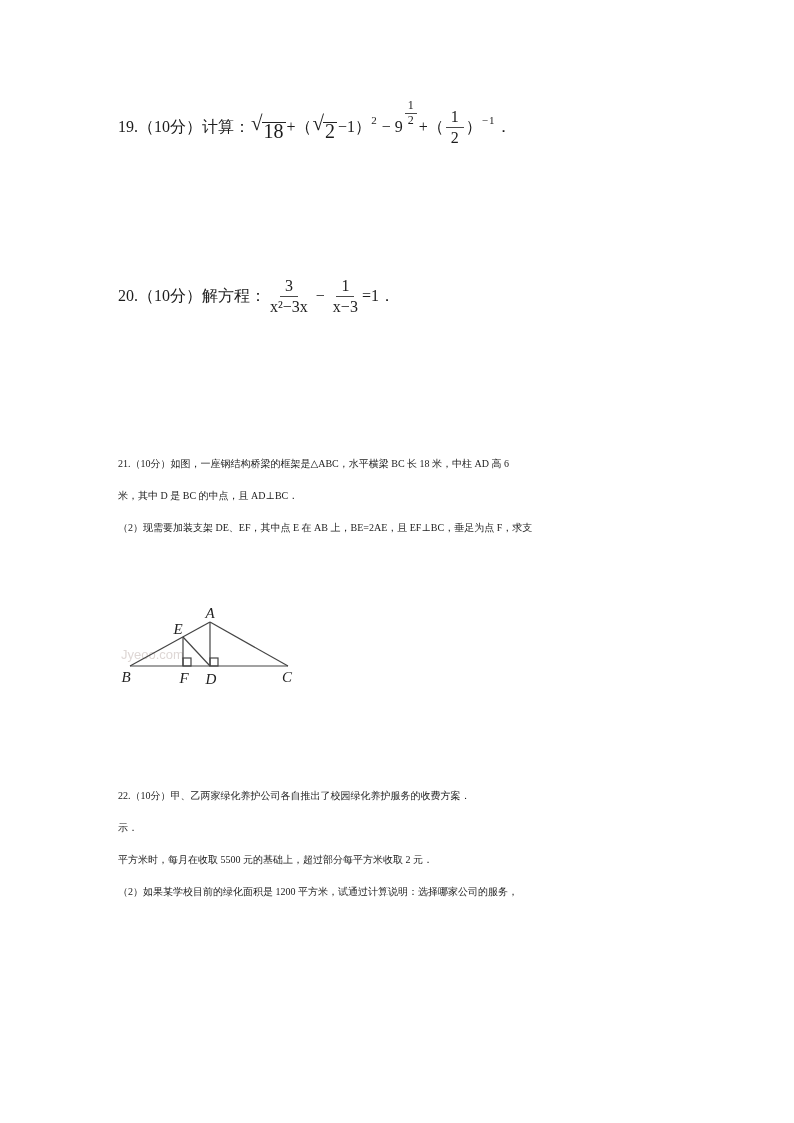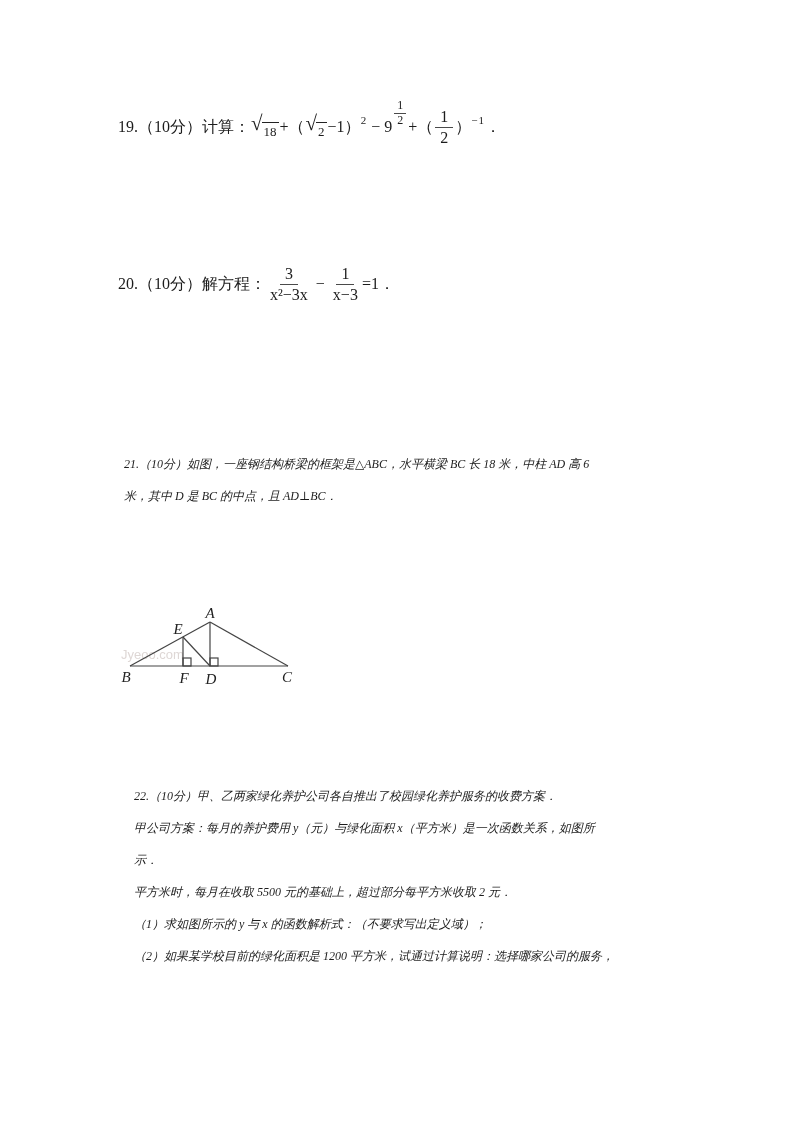--- a/index.html
+++ b/index.html
@@ -21,23 +21,23 @@
   .txt{white-space:pre;}
   .sup{font-size:11px;display:inline-block;transform:translateY(-7px);letter-spacing:1px;}
   .frac{display:inline-flex;flex-direction:column;align-items:center;
         text-align:center;line-height:1.2;margin:0 2px;font-size:16px;}
   .frac .num{padding:0 5px;border-bottom:1px solid #4a4a4a;}
   .frac .den{padding:0 2px;}
   .supfrac{font-size:12px;line-height:1.15;align-self:flex-start;margin-top:3px;}
   .supfrac .num{padding:0 3px;border-bottom:1px solid #4a4a4a;}
   .sqrt{display:inline-flex;align-items:flex-start;margin:0 1px;}
   .rsign{font-size:21px;line-height:18px;margin-right:-1px;}
-  .radicand{border-top:1.2px solid #222;padding:0 2px;line-height:17px;margin-top:8px;font-size:13px;}
+  .radicand{border-top:1.2px solid #222;padding:0 2px;line-height:17px;margin-top:8px;font-size:20px;}
   
-  .qblock{position:absolute;left:124px;width:566px;font-size:12px;font-style:italic;}
+  .qblock{position:absolute;left:118px;width:566px;font-size:10px;}
   .line{height:32px;line-height:32px;white-space:pre;overflow:visible;}
   
   .figure{position:absolute;left:110px;top:604px;width:200px;height:90px;}
   .figure svg{display:block;}
   .vlabel{font-family:"Liberation Serif","DejaVu Serif",serif;font-style:italic;
           font-size:15px;fill:#222;}
   .wm{font-family:"Liberation Sans","DejaVu Sans",sans-serif;font-size:13px;fill:#ded7d5;}
 </style>
 </head>
 <body>
@@ -59,37 +59,38 @@
     <span class="txt">+（</span>
     <span class="frac">
       <span class="num">1</span>
       <span class="den">2</span>
     </span>
     <span class="txt">）</span>
     <span class="sup">−1</span>
     <span class="txt">．</span>
   </div>
 
-  <div class="qrow" style="top:252px;height:64px;">
+  <div class="qrow" style="top:264px;height:64px;">
     <span class="txt">20.（10分）解方程：</span>
     <span class="frac">
       <span class="num">3</span>
       <span class="den">x²−3x</span>
     </span>
     <span class="txt"> − </span>
     <span class="frac">
       <span class="num">1</span>
       <span class="den">x−3</span>
     </span>
     <span class="txt">=1．</span>
   </div>
 
   <div class="qblock" style="top:448px;">
     <div class="line">21.（10分）如图，一座钢结构桥梁的框架是△ABC，水平横梁 BC 长 18 米，中柱 AD 高 6</div>
     <div class="line">米，其中 D 是 BC 的中点，且 AD⊥BC．</div>
+    <div class="line">（2）现需要加装支架 DE、EF，其中点 E 在 AB 上，BE=2AE，且 EF⊥BC，垂足为点 F，求支</div>
   </div>
 
   <div class="figure">
     <svg width="200" height="90" viewBox="0 0 200 90">
       <text class="wm" x="11" y="55">Jyeoo.com</text>
       <g stroke="#444444" stroke-width="1.2" fill="none">
         <line x1="20" y1="62" x2="178" y2="62"></line>
         <line x1="20" y1="62" x2="100" y2="18"></line>
         <line x1="100" y1="18" x2="178" y2="62"></line>
         <line x1="100" y1="18" x2="100" y2="62"></line>
@@ -100,22 +101,20 @@
       </g>
       <text class="vlabel" x="100" y="14" text-anchor="middle">A</text>
       <text class="vlabel" x="68" y="30" text-anchor="middle">E</text>
       <text class="vlabel" x="16" y="78" text-anchor="middle">B</text>
       <text class="vlabel" x="74" y="79" text-anchor="middle">F</text>
       <text class="vlabel" x="101" y="80" text-anchor="middle">D</text>
       <text class="vlabel" x="177" y="78" text-anchor="middle">C</text>
     </svg>
   </div>
 
-  <div class="qblock" style="top:780px;margin-left:10px;">
+  <div class="qblock" style="top:780px;">
     <div class="line">22.（10分）甲、乙两家绿化养护公司各自推出了校园绿化养护服务的收费方案．</div>
-    <div class="line">甲公司方案：每月的养护费用 y（元）与绿化面积 x（平方米）是一次函数关系，如图所</div>
     <div class="line">示．</div>
     <div class="line">平方米时，每月在收取 5500 元的基础上，超过部分每平方米收取 2 元．</div>
-    <div class="line">（1）求如图所示的 y 与 x 的函数解析式：（不要求写出定义域）；</div>
     <div class="line">（2）如果某学校目前的绿化面积是 1200 平方米，试通过计算说明：选择哪家公司的服务，</div>
   </div>
 
 </div>
 
 </body></html>

